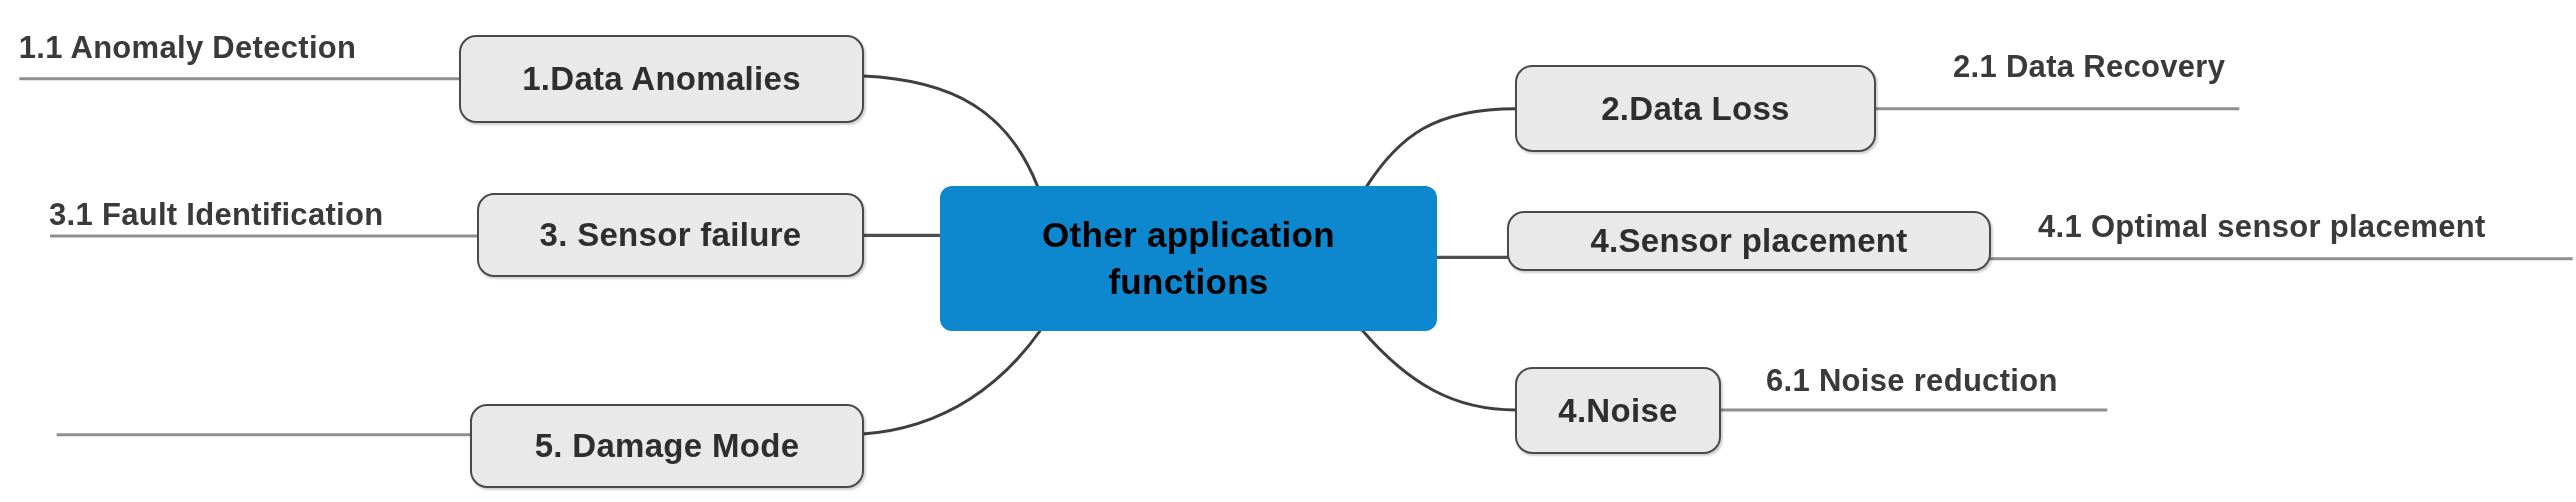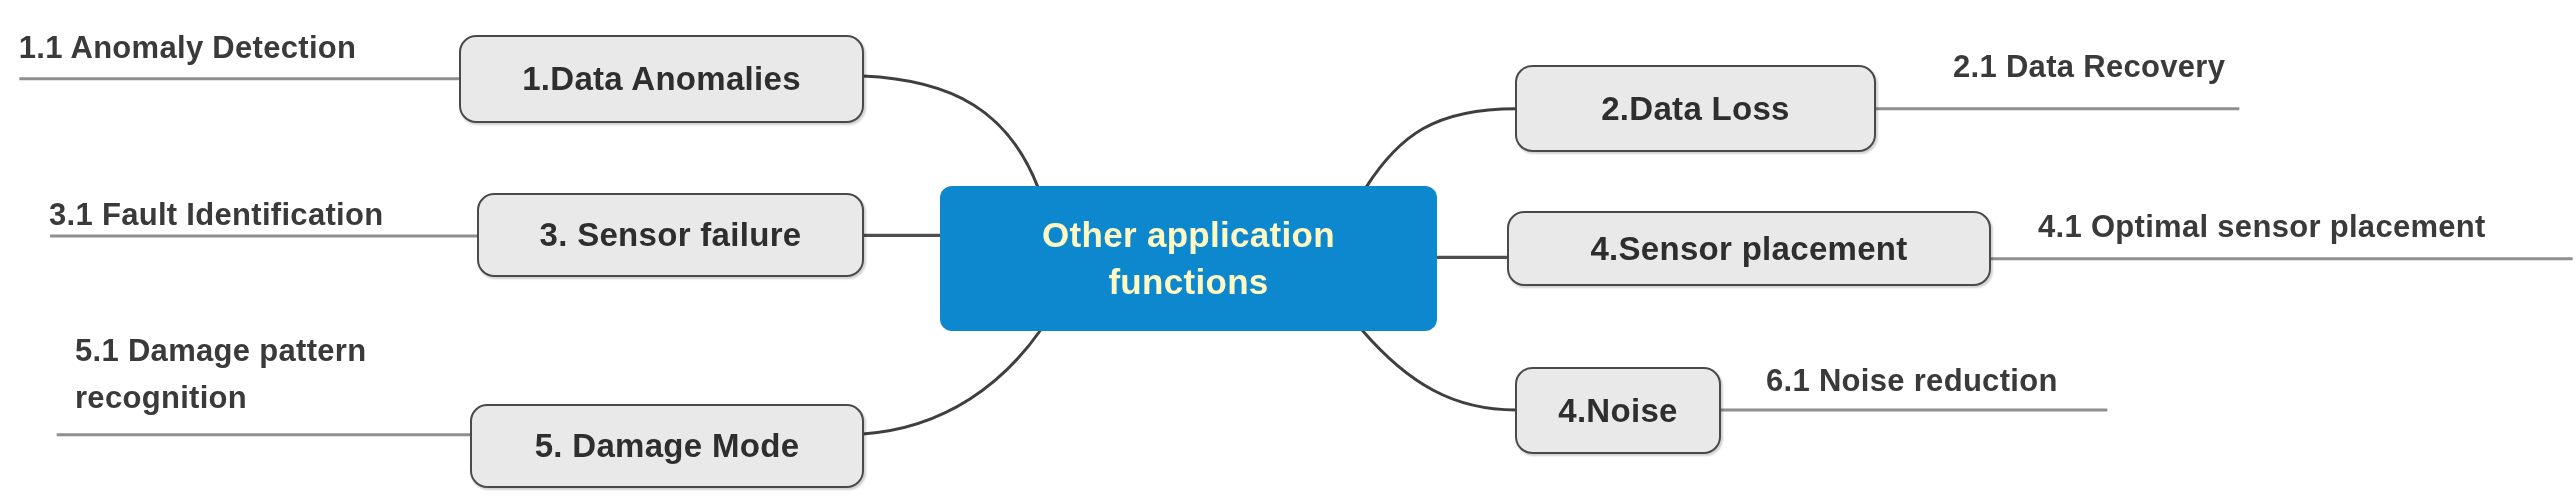--- a/index.html
+++ b/index.html
@@ -44,21 +44,21 @@
     background: #0d87cd;
     border: none;
     border-radius: 12px;
     display: flex;
     align-items: center;
     justify-content: center;
     text-align: center;
     font-weight: bold;
     font-size: 35px;
     line-height: 1.32;
-    color: #fef9c3;
+    color: #000000;
     letter-spacing: 0.3px;
   }
   .center-node .center-label {
     width: 400px;
   }
   .leaf-label {
     position: absolute;
     font-weight: bold;
     font-size: 31px;
     line-height: 1.5;
@@ -103,29 +103,28 @@
   <div class="node" style="left:477px; top:193px; width:387px; height:84px;">
     <span>3. Sensor failure</span>
   </div>
   <div class="node" style="left:470px; top:392px; width:394px; height:84px;margin-top:12px;">
     <span>5. Damage Mode</span>
   </div>
 
   <div class="node" style="left:1515px; top:65px; width:361px; height:87px;">
     <span>2.Data Loss</span>
   </div>
-  <div class="node" style="left:1507px; top:211px; width:484px; height:75px;">
+  <div class="node" style="left:1507px; top:211px; width:484px; height:60px;">
     <span>4.Sensor placement</span>
   </div>
   <div class="node" style="left:1515px; top:367px; width:206px; height:87px;">
     <span>4.Noise</span>
   </div>
 
   <div class="leaf-label" style="left:18.7px; top:25px;">1.1 Anomaly Detection</div>
   <div class="leaf-label" style="left:49px; top:184px;margin-top:8px;">3.1 Fault Identification</div>
-  <div class="leaf-label wrap" style="left:75px; top:328px;">5.1 Damage pattern recognition</div>
 
   <div class="leaf-label" style="left:1933px; top:44px;margin-left:20px;">2.1 Data Recovery</div>
   <div class="leaf-label" style="left:2038px; top:204px;">4.1 Optimal sensor placement</div>
   <div class="leaf-label" style="left:1766px; top:358px;">6.1 Noise reduction</div>
 
 </div>
 
 
 </body></html>

